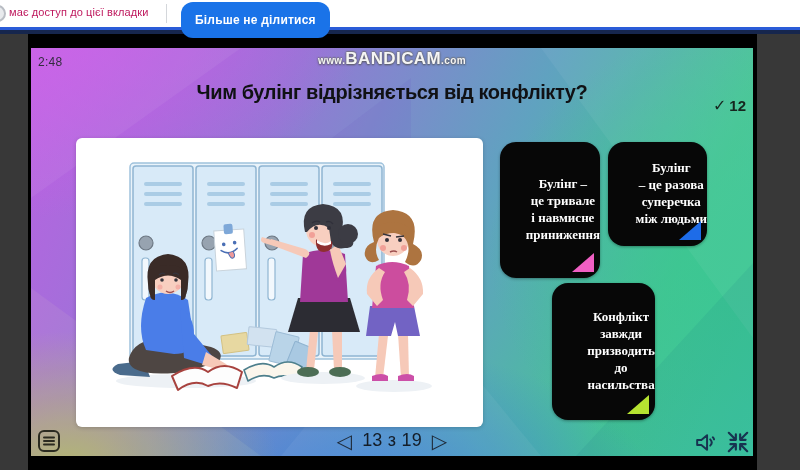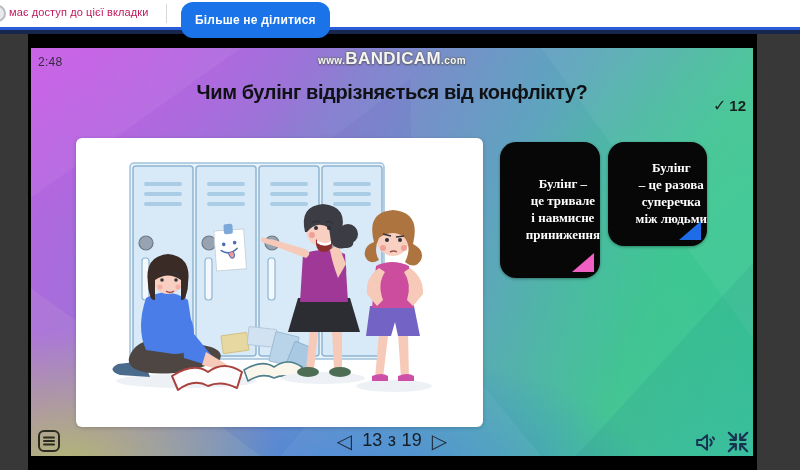--- a/index.html
+++ b/index.html
@@ -233,20 +233,28 @@
 приниження</span>
         <div class="corner-tri" style="background: rgb(240, 95, 195);"></div>
       </div>
       <div class="answer-card ac2">
         <span>Булінг
 – це разова
 суперечка
 між людьми</span>
         <div class="corner-tri" style="background: rgb(30, 108, 232);"></div>
       </div>
+      <div class="answer-card ac3">
+        <span>Конфлікт
+завжди
+призводить
+до
+насильства</span>
+        <div class="corner-tri" style="background: rgb(182, 227, 49);"></div>
+      </div>
 
       <button class="menu-btn" aria-label="menu">
         <svg width="24" height="24" viewBox="0 0 24 24">
           <rect x="2" y="2" width="20" height="20" rx="5" fill="none" stroke="#2b2b20" stroke-width="2"></rect>
           <line x1="7" y1="8.5" x2="17" y2="8.5" stroke="#2b2b20" stroke-width="2" stroke-linecap="round"></line>
           <line x1="7" y1="12" x2="17" y2="12" stroke="#2b2b20" stroke-width="2" stroke-linecap="round"></line>
           <line x1="7" y1="15.5" x2="17" y2="15.5" stroke="#2b2b20" stroke-width="2" stroke-linecap="round"></line>
         </svg>
       </button>
 

